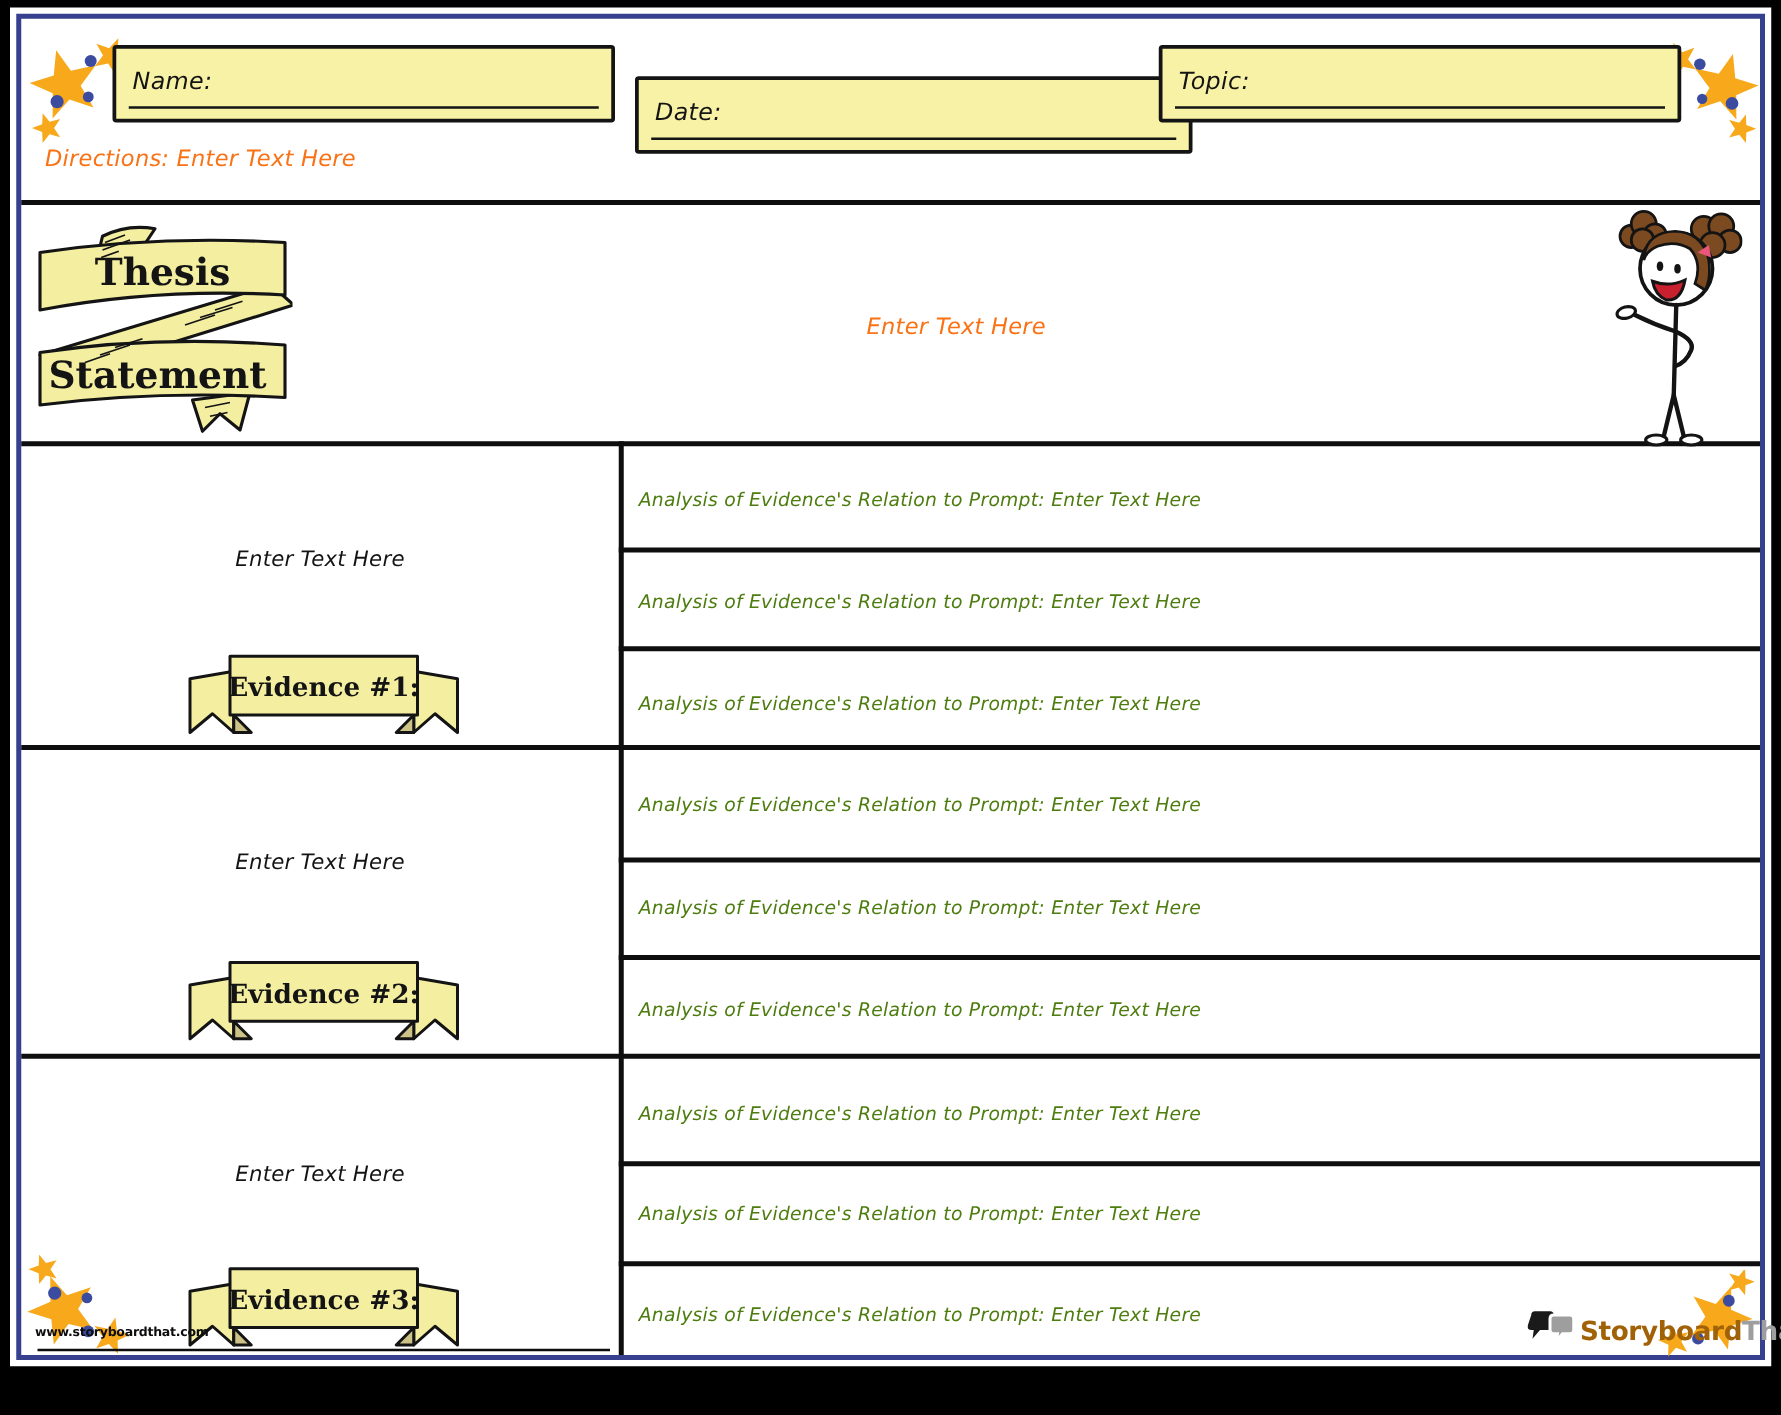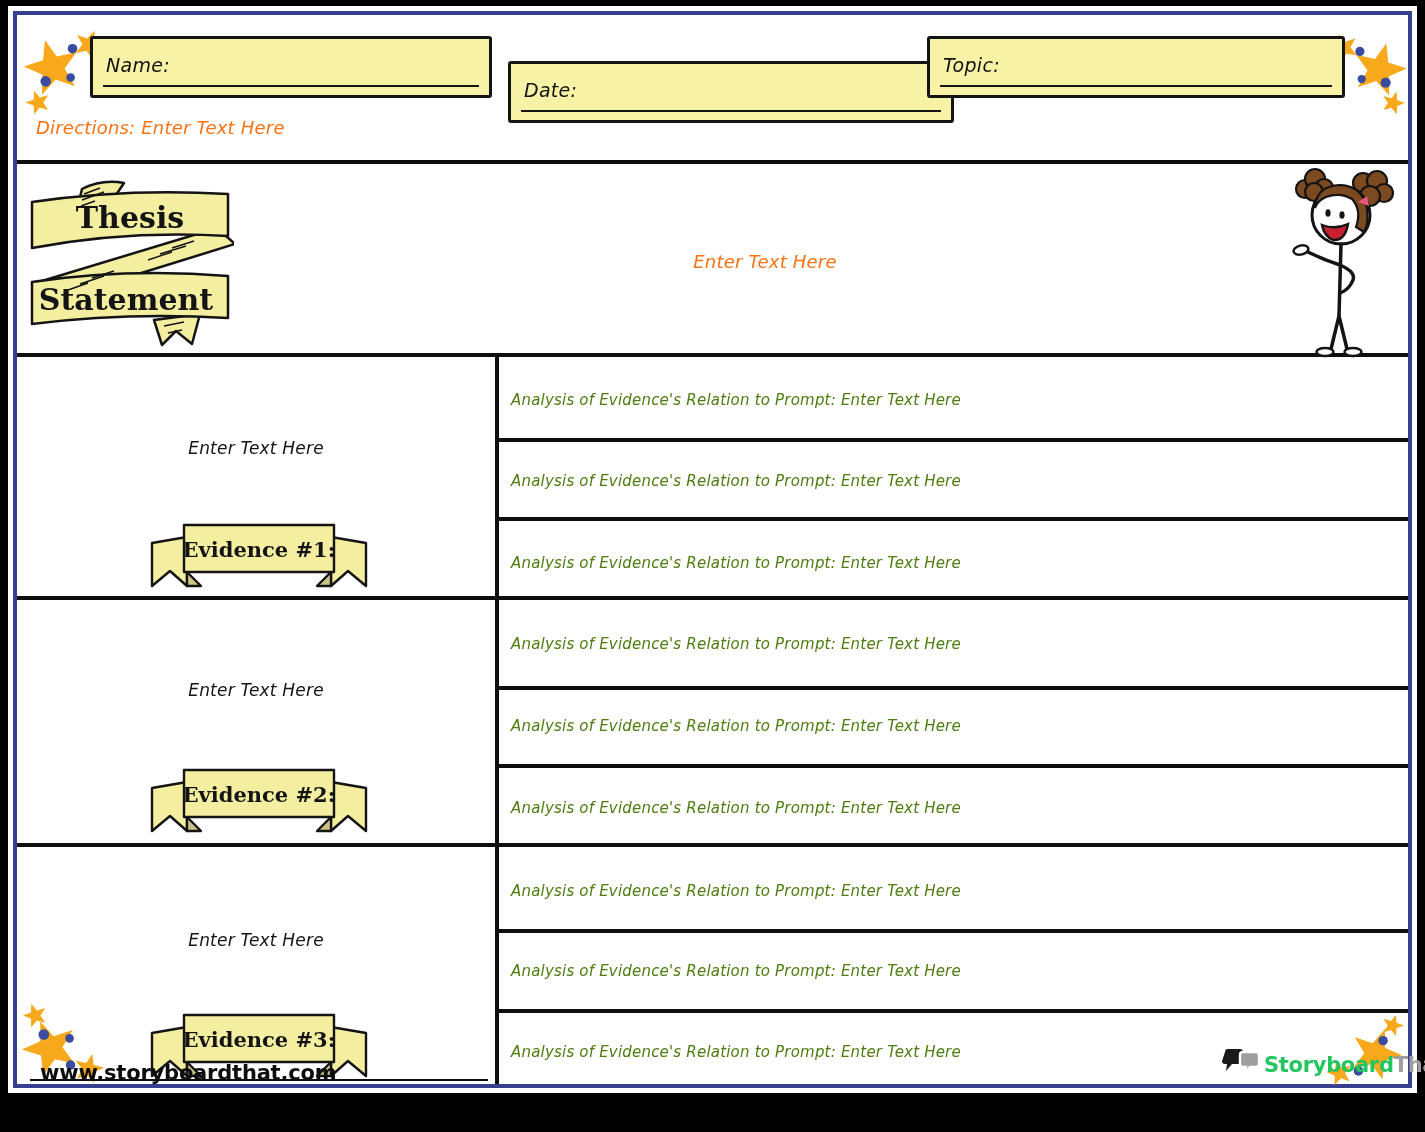--- a/index.html
+++ b/index.html
@@ -29,26 +29,26 @@
   .vline{position:absolute;width:4px;background:#0e0e0e;}
   .analysis{
     position:absolute;left:511px;width:880px;height:22px;line-height:22px;
     font-size:15px;font-style:italic;color:#4d7c0f;letter-spacing:.2px;
   }
   .celltext{
     position:absolute;left:17px;width:478px;height:22px;line-height:22px;
     text-align:center;font-size:17px;font-style:italic;color:#141414;letter-spacing:.2px;
   }
   .url{
-    position:absolute;left:40px;top:1061px;font-size:21px;font-weight:bold;
+    position:absolute;left:28px;top:1061px;font-size:10px;font-weight:bold;
     color:#0d0d0d;letter-spacing:-.2px;
   }
   .url-line{position:absolute;left:30px;top:1079px;width:458px;height:2px;background:#0d0d0d;}
   .logo-text{position:absolute;left:1264px;top:1053px;font-size:21px;font-weight:bold;letter-spacing:-.3px;}
-  .logo-text .p1{color:#22c55e;}
+  .logo-text .p1{color:#a16207;}
   .logo-text .p2{color:var(--logo-gray,#9E9E9E);}
   svg text{font-family:"DejaVu Serif",serif;font-weight:bold;fill:#141414;}
 </style>
 </head>
 <body>
 
 <div class="page"></div>
 
 <svg class="abs" style="left:14px;top:16px" width="96" height="100" viewBox="0 0 100 104">
   <g fill="var(--star-orange)">

